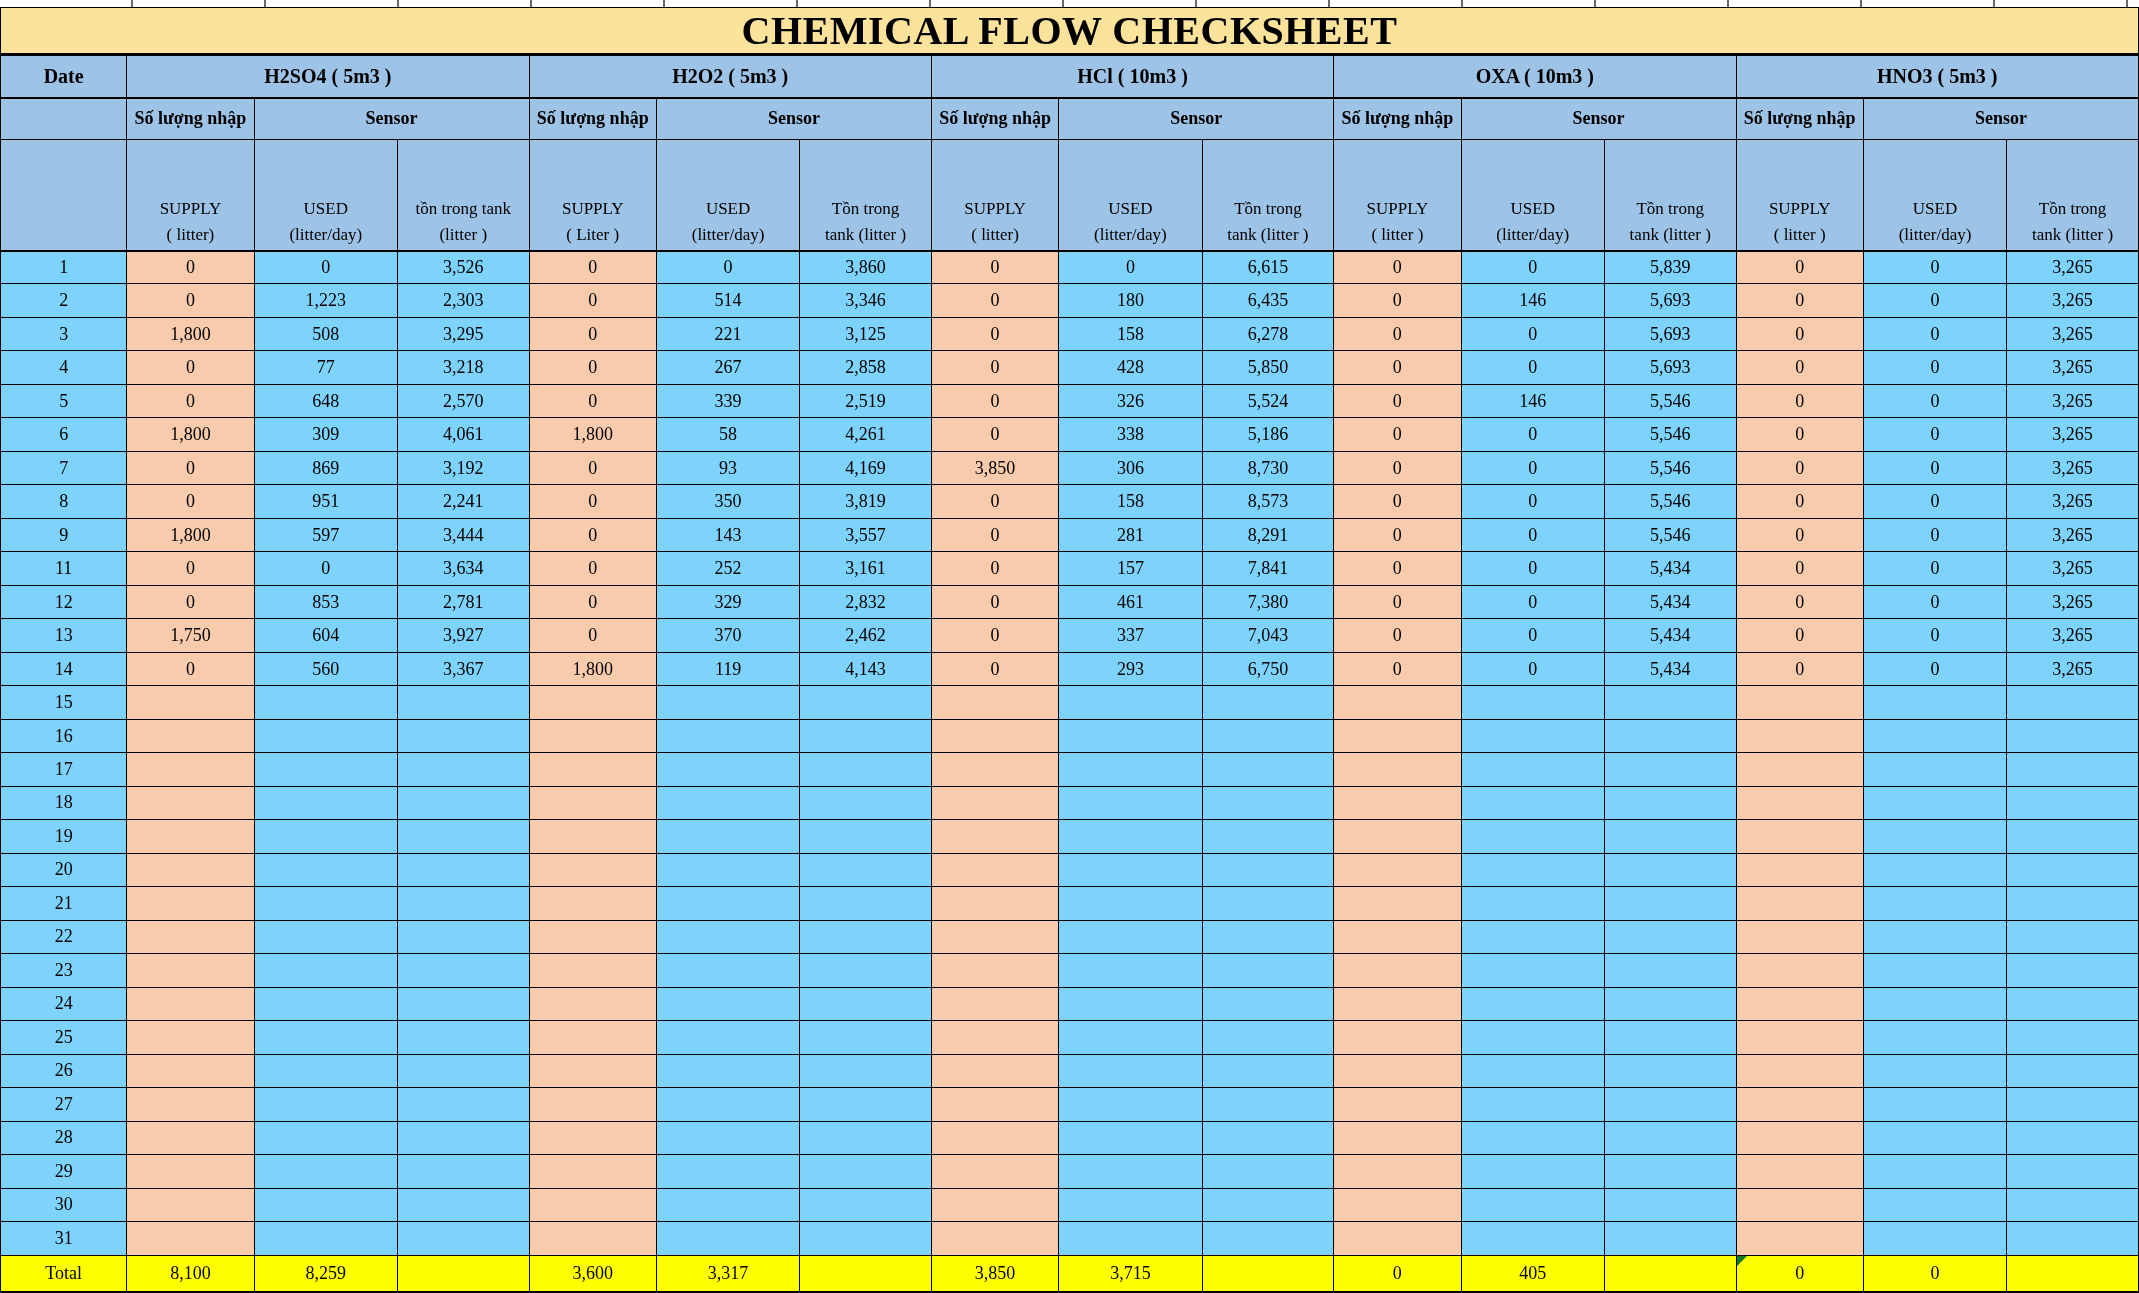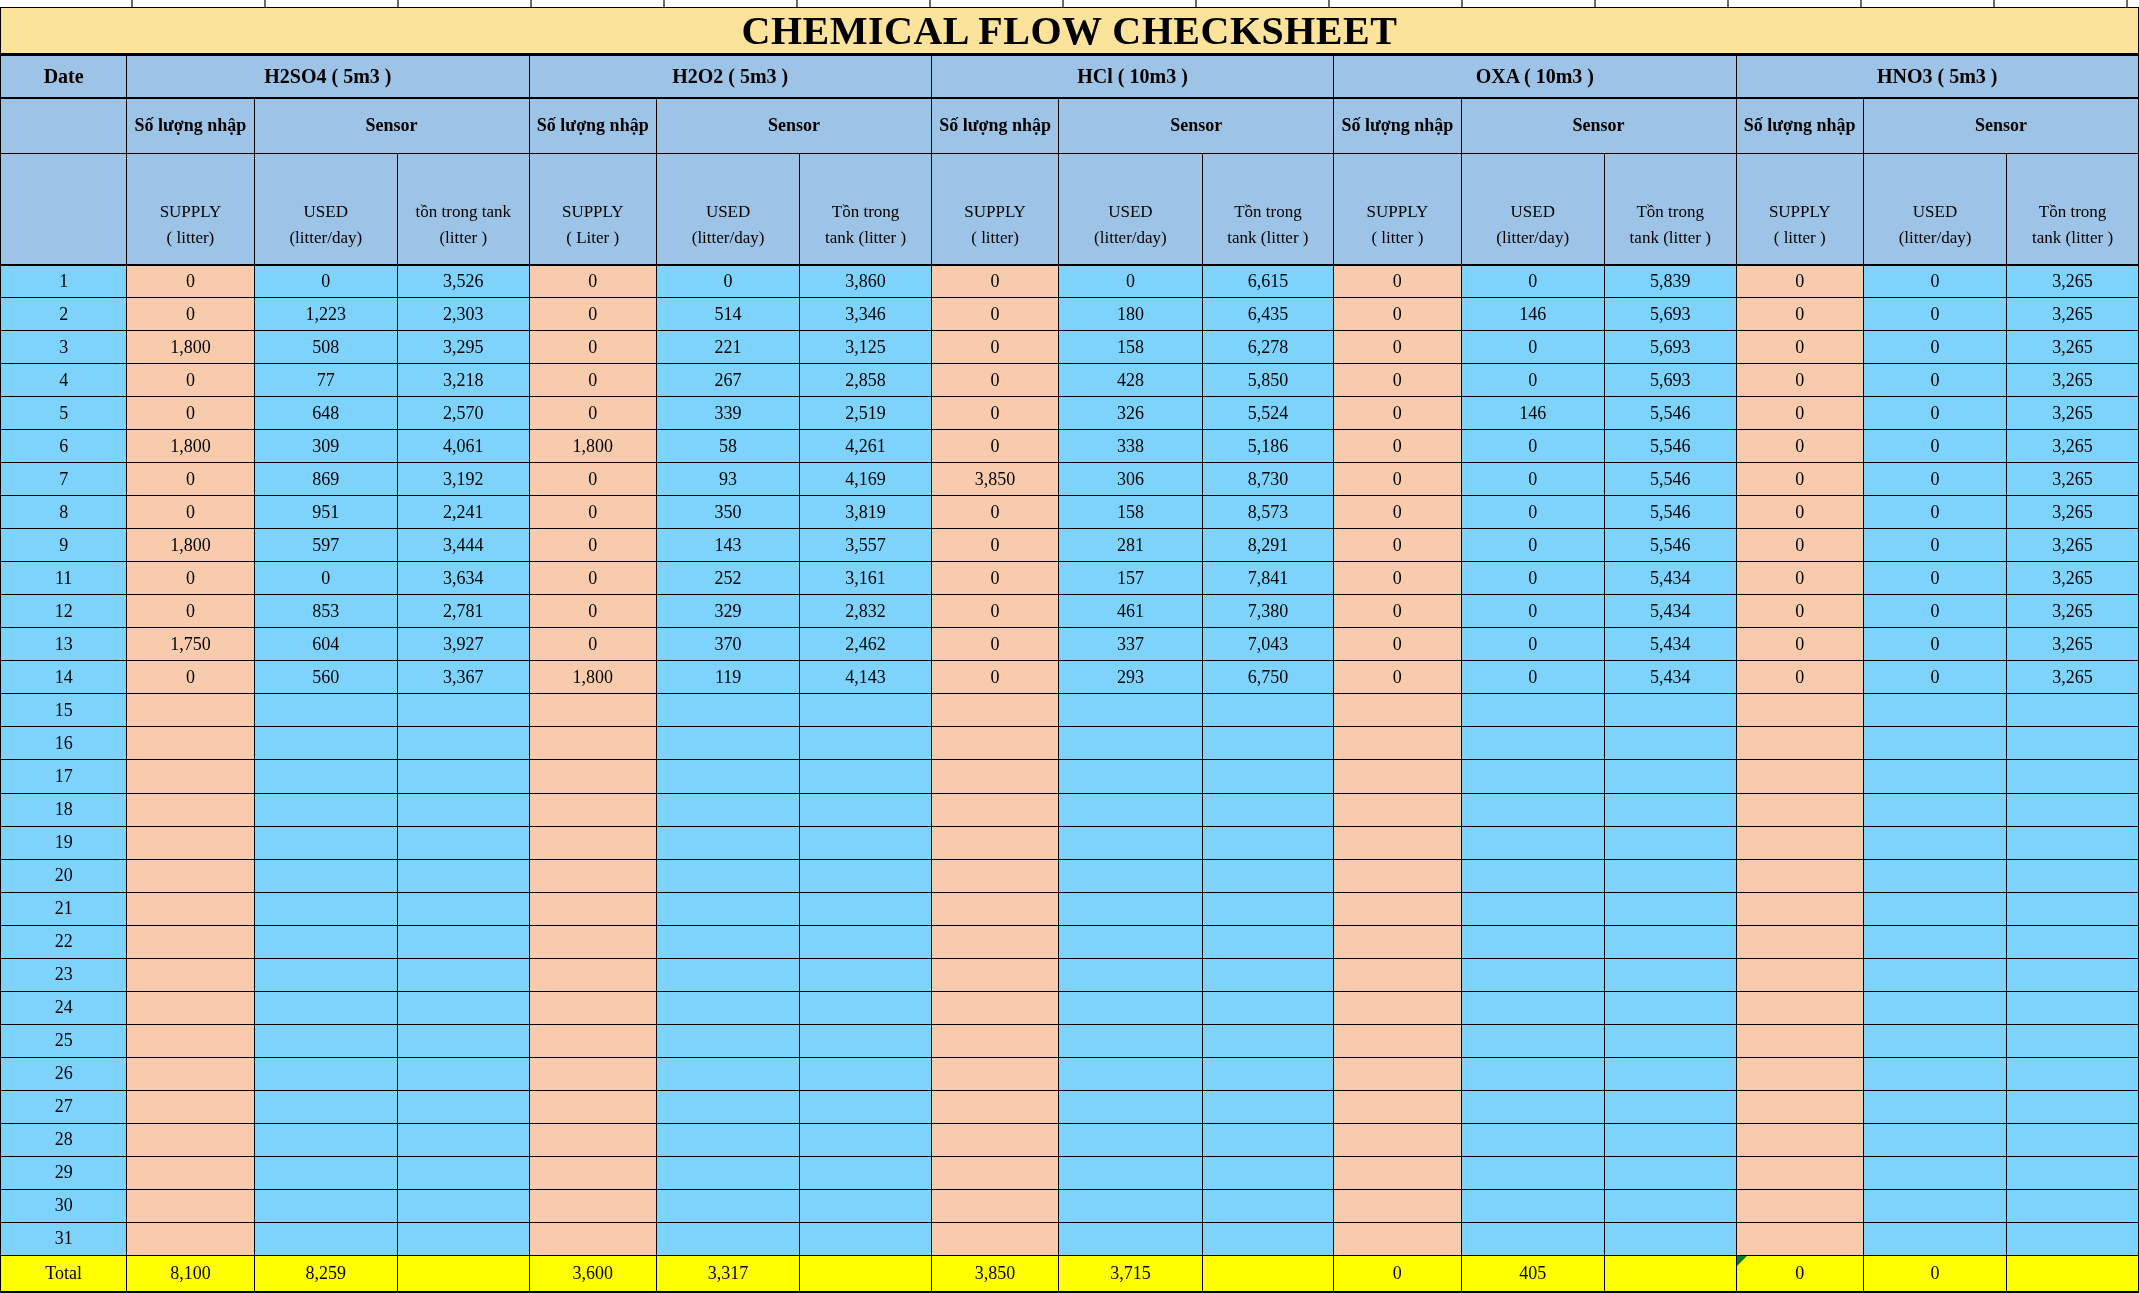--- a/index.html
+++ b/index.html
@@ -32,26 +32,26 @@
   col.c-used{width:6.7%;}
   col.c-tank{width:6.15%;}
   th,td{
     border:1px solid var(--grid);
     text-align:center;vertical-align:middle;
     padding:0 2px;overflow:hidden;white-space:nowrap;
   }
   thead th{background:var(--header-bg);}
   tr.h1{height:42px;}
   tr.h1 th{font-size:20px;font-weight:bold;border-bottom:2px solid var(--grid);}
-  tr.h2{height:56px;border-radius:21px;}
+  tr.h2{height:42px;border-radius:21px;}
   tr.h2 th{font-size:18px;font-weight:bold;white-space:normal;line-height:1.15;}
   tr.h3{height:111px;}
   tr.h3 th{
     font-size:17px;font-weight:normal;vertical-align:bottom;
-    padding-bottom:12px;line-height:1.55;border-bottom:2px solid var(--grid);
+    padding-bottom:1px;line-height:1.55;border-bottom:2px solid var(--grid);
     white-space:normal;
   }
   tbody tr.data{height:31px;}
   tbody td{font-size:18px;}
   td.supply{background:var(--supply-bg);}
   tr.total{height:34px;margin-left:12px;}
   tr.total td{background:var(--total-bg);border-bottom:2px solid var(--grid);}
   td.corner{position:relative;}
   .tri{
     position:absolute;top:0;left:0;width:0;height:0;

